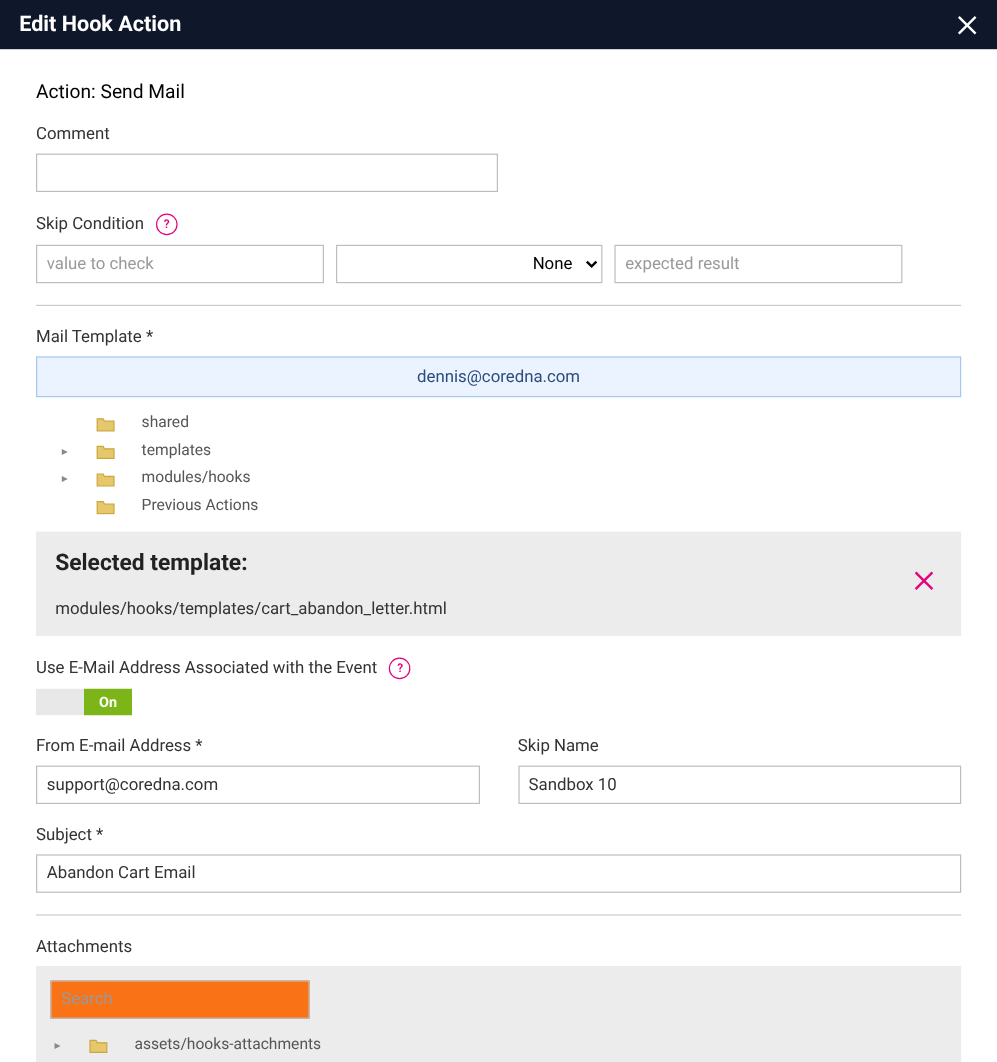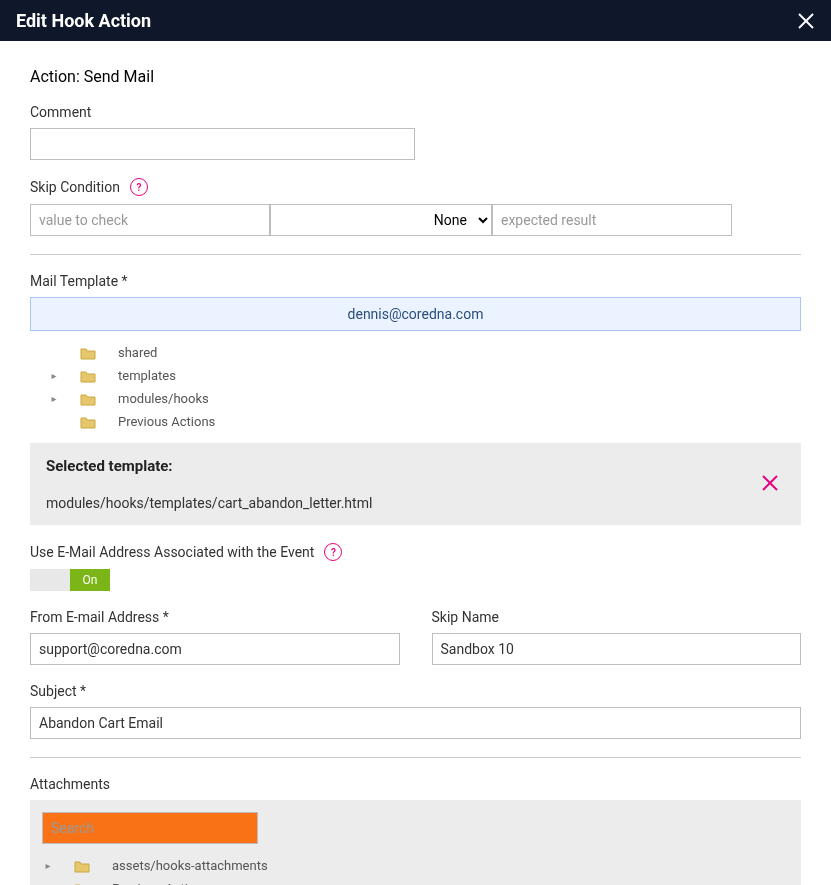--- a/index.html
+++ b/index.html
@@ -8,38 +8,38 @@
 .header-title { font-size: 18px; font-weight: 700; }
 .close-x { width: 18px; height: 18px; cursor: pointer; }
 .close-x svg { stroke: #fff; stroke-width: 2; }
 .content { padding: 26px 30px; }
 .row { margin-bottom: 18px; }
 .label { font-size: 14px; color: #333; margin-bottom: 8px; display: flex; align-items: center; }
 .help-icon { display: inline-flex; width: 18px; height: 18px; border: 1.5px solid #e6007e; border-radius: 50%; color: #e6007e; align-items: center; justify-content: center; font-size: 10px; margin-left: 10px; font-weight: 600; }
 .input-text { border: 1px solid #bdbdbd; padding: 6px 8px; font-size: 14px; color: #333; background: #fff; width: 100%; height: 32px; }
 .input-text::placeholder { color: #999; }
 .select { border: 1px solid #bdbdbd; padding: 6px 8px; font-size: 14px; background: #fff; height: 32px; width: 100%; }
-.cond-row { display: flex; }
+.cond-row { display: flex; gap: 10px; }
 .cond-row > * { flex: 0 0 auto; }
 .cond-row .c1 { width: 240px; }
 .cond-row .c2 { width: 222px; text-align: right; }
 .cond-row .c3 { width: 240px; }
 .hr { border: none; border-top: 1px solid #ccc; margin: 18px 0; }
 .template-input { background: #eaf3ff; border: 1px solid #a8c7ee; padding: 8px 10px; font-size: 14px; color: #2a4d7a; width: 100%; text-align: center; }
 .tree { padding: 10px 0 10px 18px; }
 .tree-row { display: flex; align-items: center; font-size: 13px; color: #555; padding: 4px 0; cursor: pointer; gap: 14px; }
 .tree-row .chev { width: 12px; display: inline-flex; justify-content: center; color: #888; font-size: 10px; margin-right: 6px; }
 .tree-row .chev.hidden { visibility: hidden; }
 .folder-icon { width: 16px; height: 14px; margin-right: 8px; }
 .selected-box { background: #ececec; padding: 14px 16px; display: flex; justify-content: space-between; align-items: center; }
-.selected-text .st-label { font-weight: 700; font-size: 15px; color: #222; margin-bottom: 6px; }
+.selected-text .st-label { font-weight: 700; font-size: 19px; color: #222; margin-bottom: 6px; }
 .selected-text .st-path { font-size: 14px; color: #333; margin-top: 20px; }
 .pink-x { color: #e6007e; font-size: 22px; cursor: pointer; padding: 0 6px; }
 .toggle { display: inline-flex; width: 80px; height: 22px; background: #e8e8e8; align-items: center; }
-.toggle .knob { width: 40px; height: 22px; background: #7cb518; color: #fff; font-size: 12px; font-weight: 400; display: flex; align-items: center; justify-content: center; margin-left: auto; }
+.toggle .knob { width: 40px; height: 22px; background: #7cb518; color: #fff; font-size: 12px; font-weight: 700; display: flex; align-items: center; justify-content: center; margin-left: auto; }
 .two-col { display: flex; gap: 32px; }
 .two-col > div { flex: 1; }
 .attach-panel { background: #ececec; padding: 12px; }
 .attach-panel .input-text { width: 216px; background: #f97316; }
 .attach-tree { padding-top: 10px; }
 </style>
 </head>
 <body>
 
 <div class="header">

